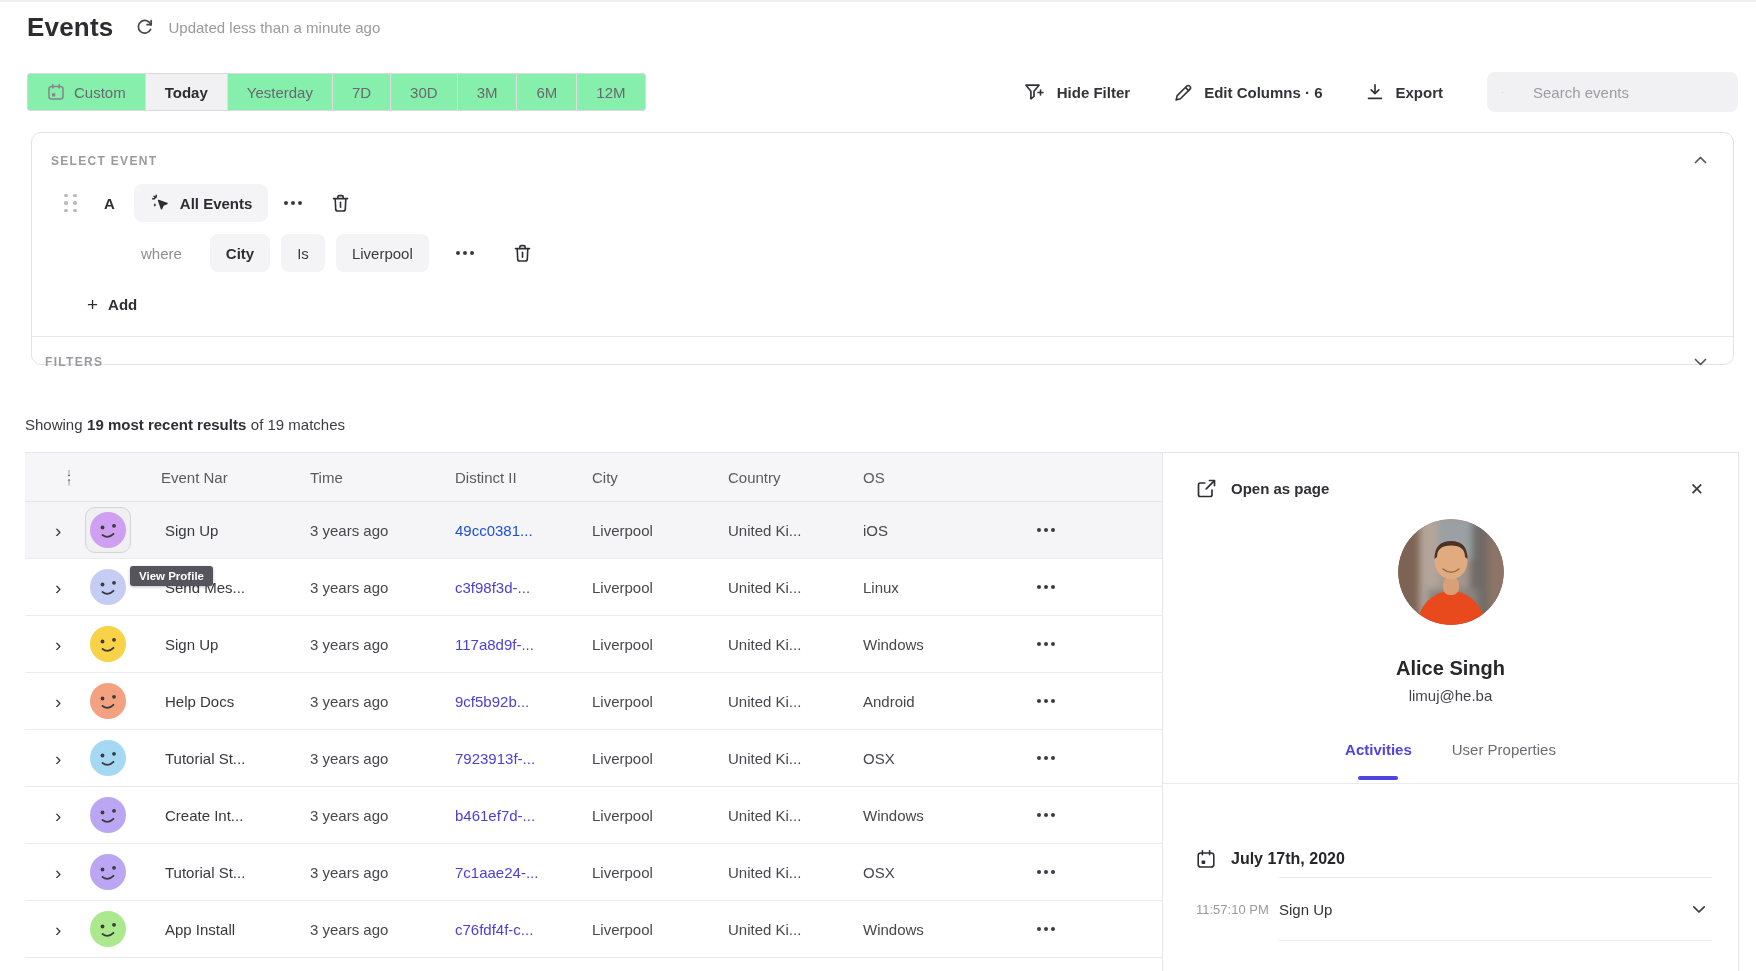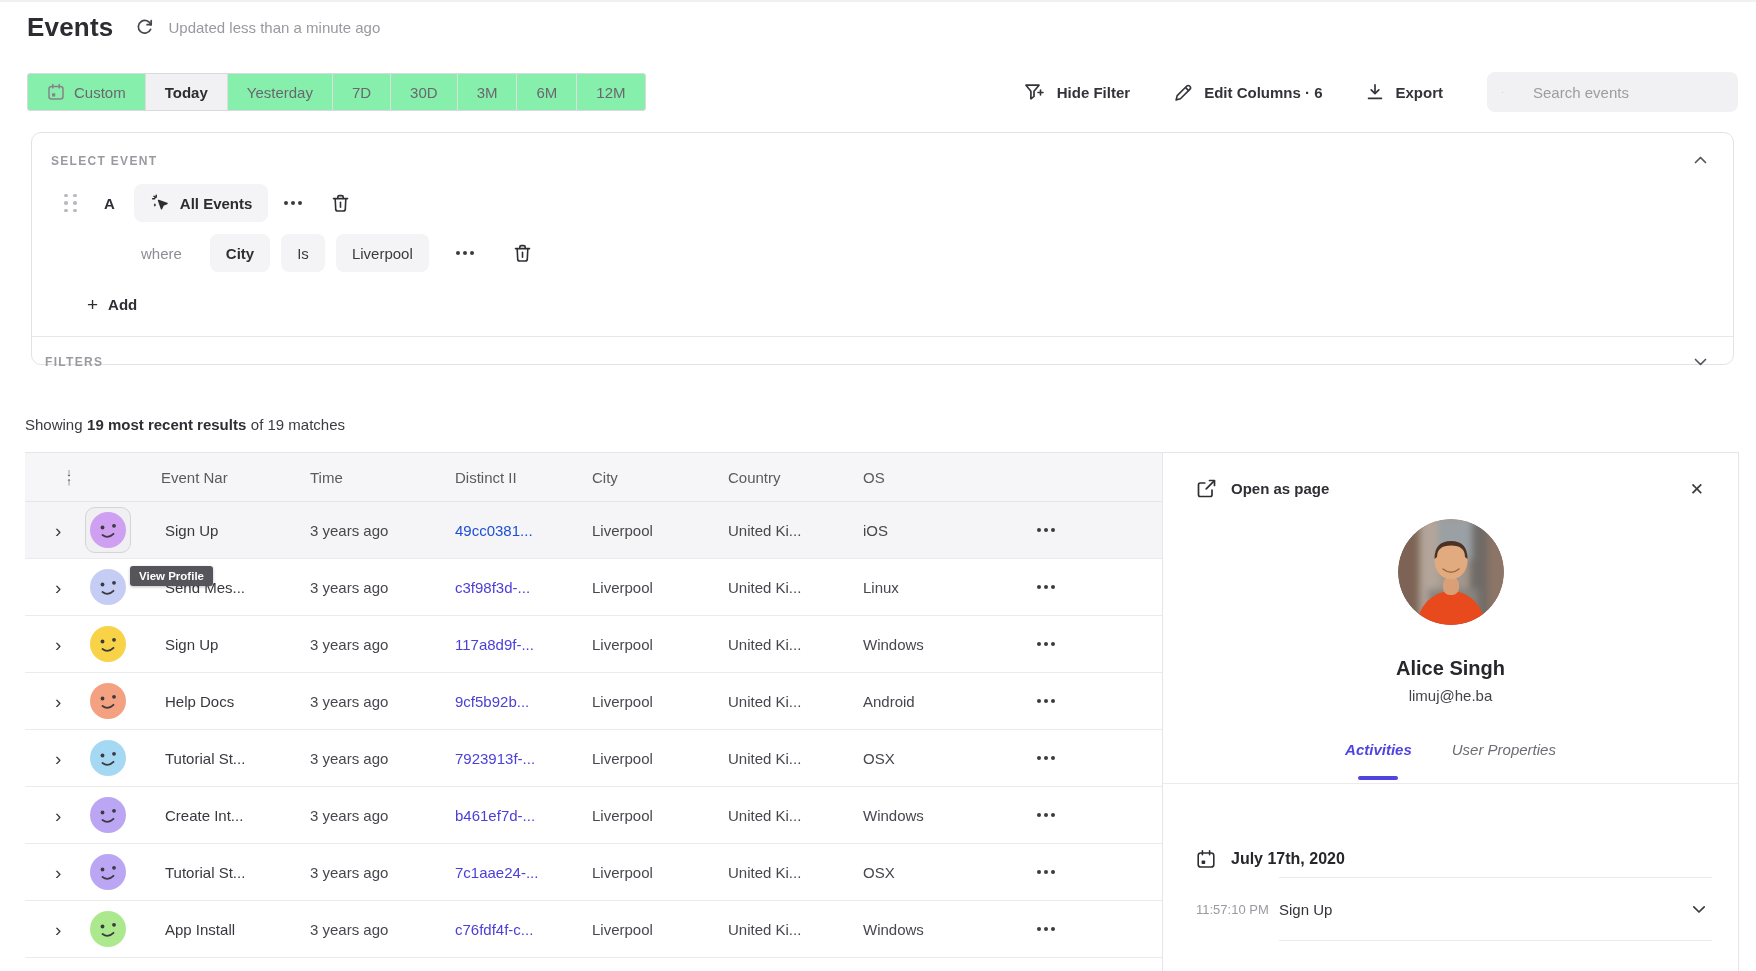--- a/index.html
+++ b/index.html
@@ -100,21 +100,21 @@
     gap:14px; font-size:15px; font-weight:700; color:#2e2e34; cursor:pointer; }
   .panel-close { position:absolute; right:30px; top:22px; font-size:17px; color:#3a3a40;
     cursor:pointer; padding:4px; }
   .photo { position:absolute; left:50%; transform:translateX(-50%); top:66px;
     width:106px; height:106px; border-radius:50%; overflow:hidden; }
   .p-name { position:absolute; left:0; top:204px; width:100%; text-align:center;
     font-size:20px; font-weight:700; color:#26262b; }
   .p-email { position:absolute; left:0; top:234px; width:100%; text-align:center;
     font-size:15px; color:#43434a; }
   .tabs { position:absolute; left:0; top:288px; width:100%; display:flex;
-    justify-content:center; gap:40px; font-size:15px;font-style:italic; }
+    justify-content:center; gap:40px; font-size:15px; }
   .tab { color:#6c6c73; cursor:pointer; padding-bottom:14px; position:relative; }
   .tab.active { color:#4f44e0; font-weight:700; }
   .tab.active::after { content:""; position:absolute; left:50%; transform:translateX(-50%);
     bottom:-8px; width:40px; height:4px; border-radius:2px; background:#4f44e0; }
   .tabs-divider { position:absolute; left:0; top:330px; width:100%; height:1px; background:#ebebee; }
   .act-date { position:absolute; left:33px; top:396px; display:flex; align-items:center;
     gap:15px; font-size:16px; font-weight:700; color:#26262b; }
   .act-entry { position:absolute; left:33px; top:424px; right:26px; display:flex; }
   .act-time { width:83px; font-size:13px; color:#9a9aa1; padding-top:25px; }
   .act-event-row { flex:1; height:64px; border-top:1px solid #ebebee; border-bottom:1px solid #ebebee;

